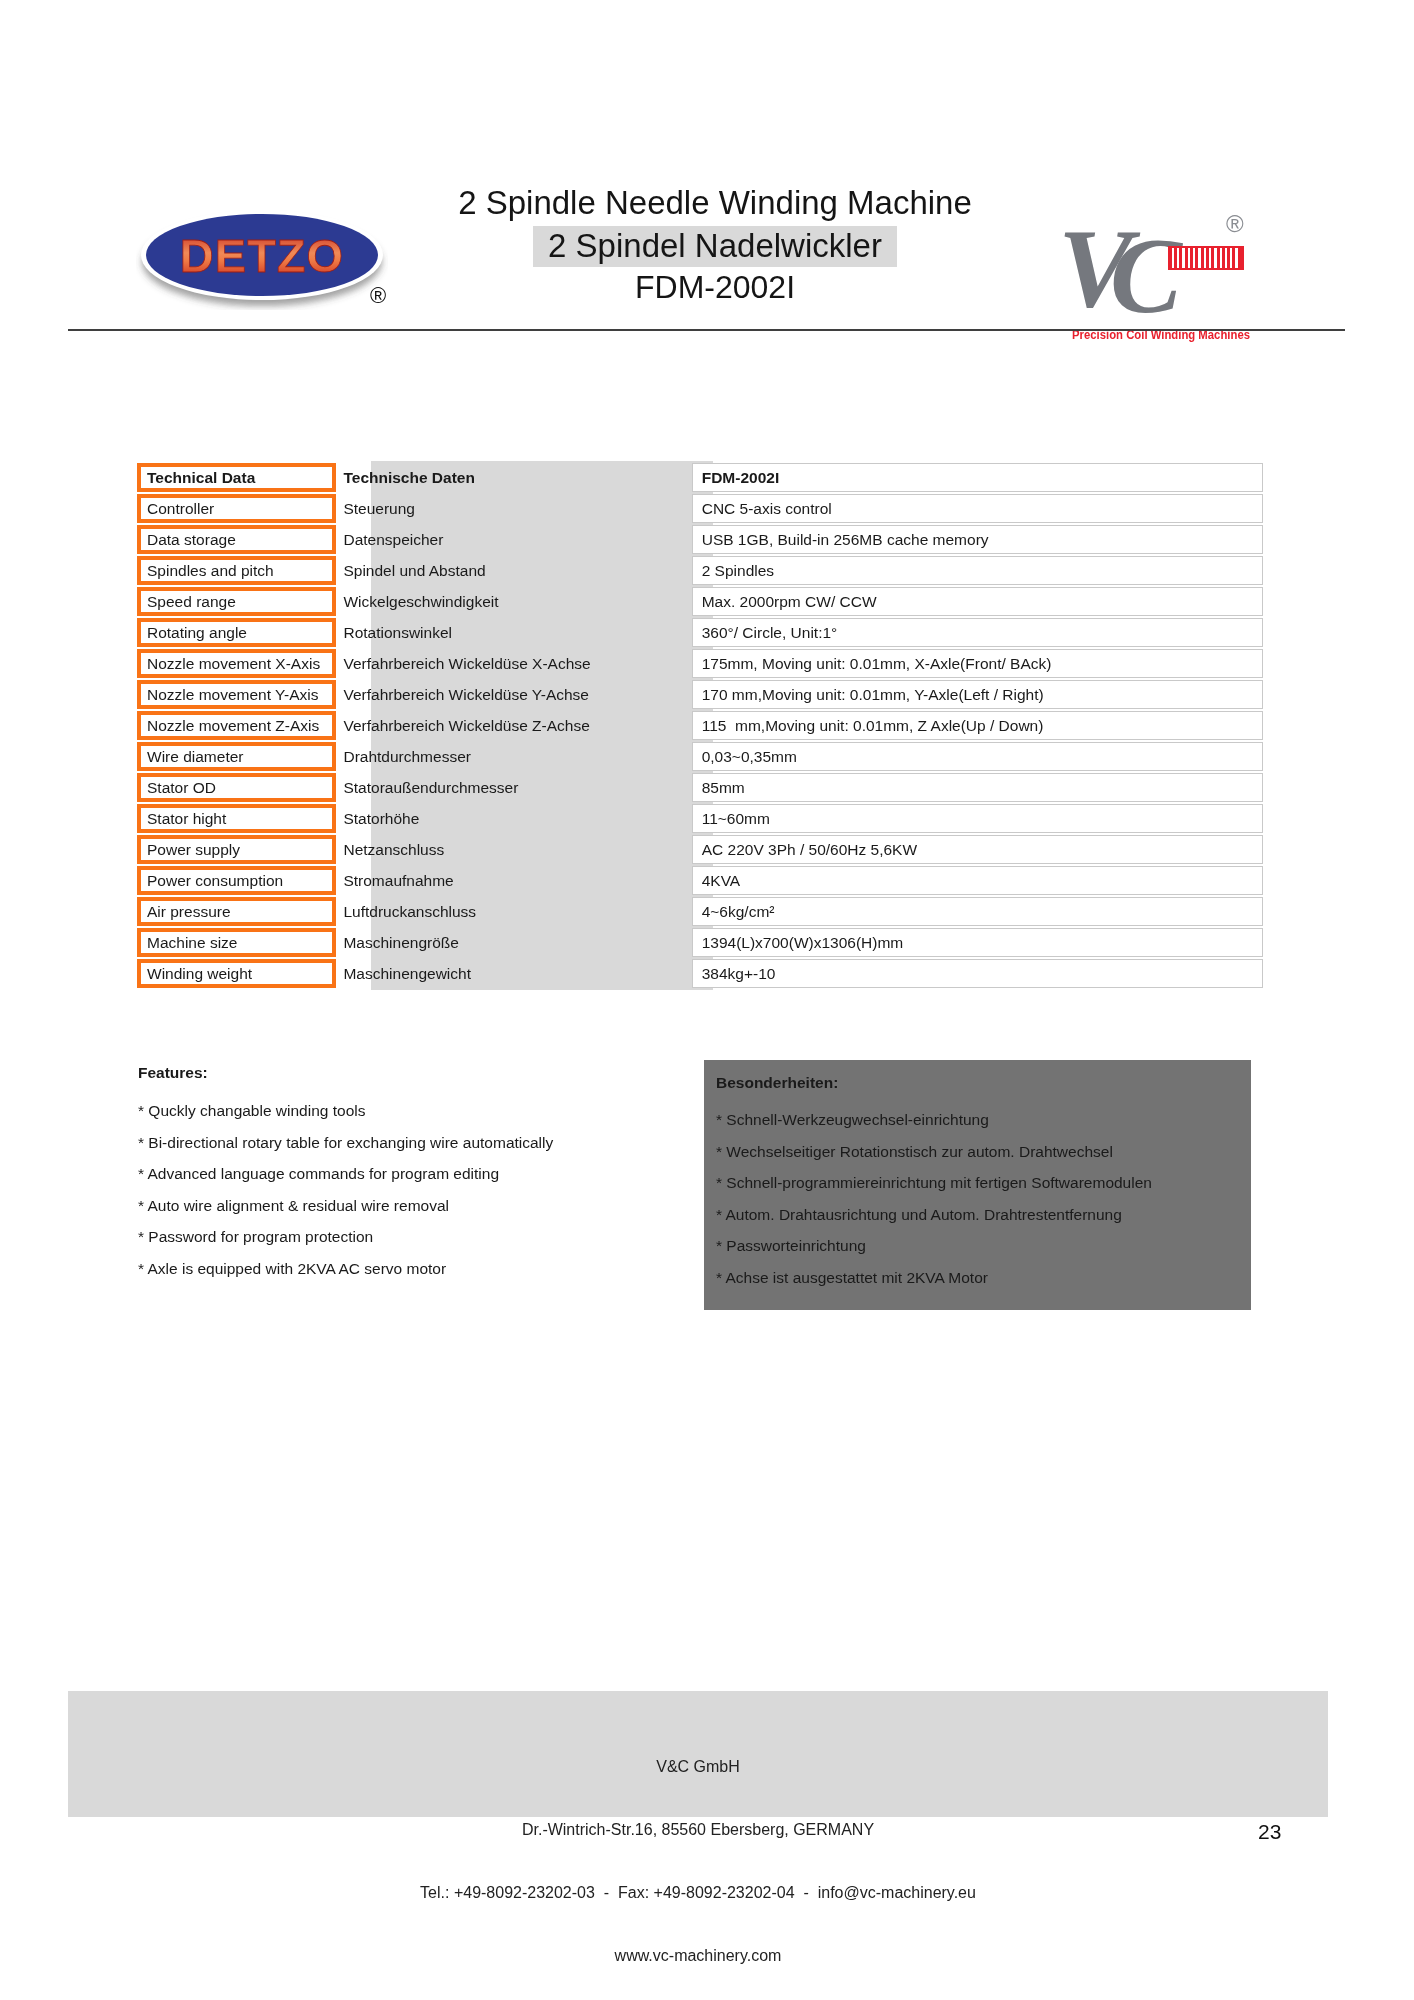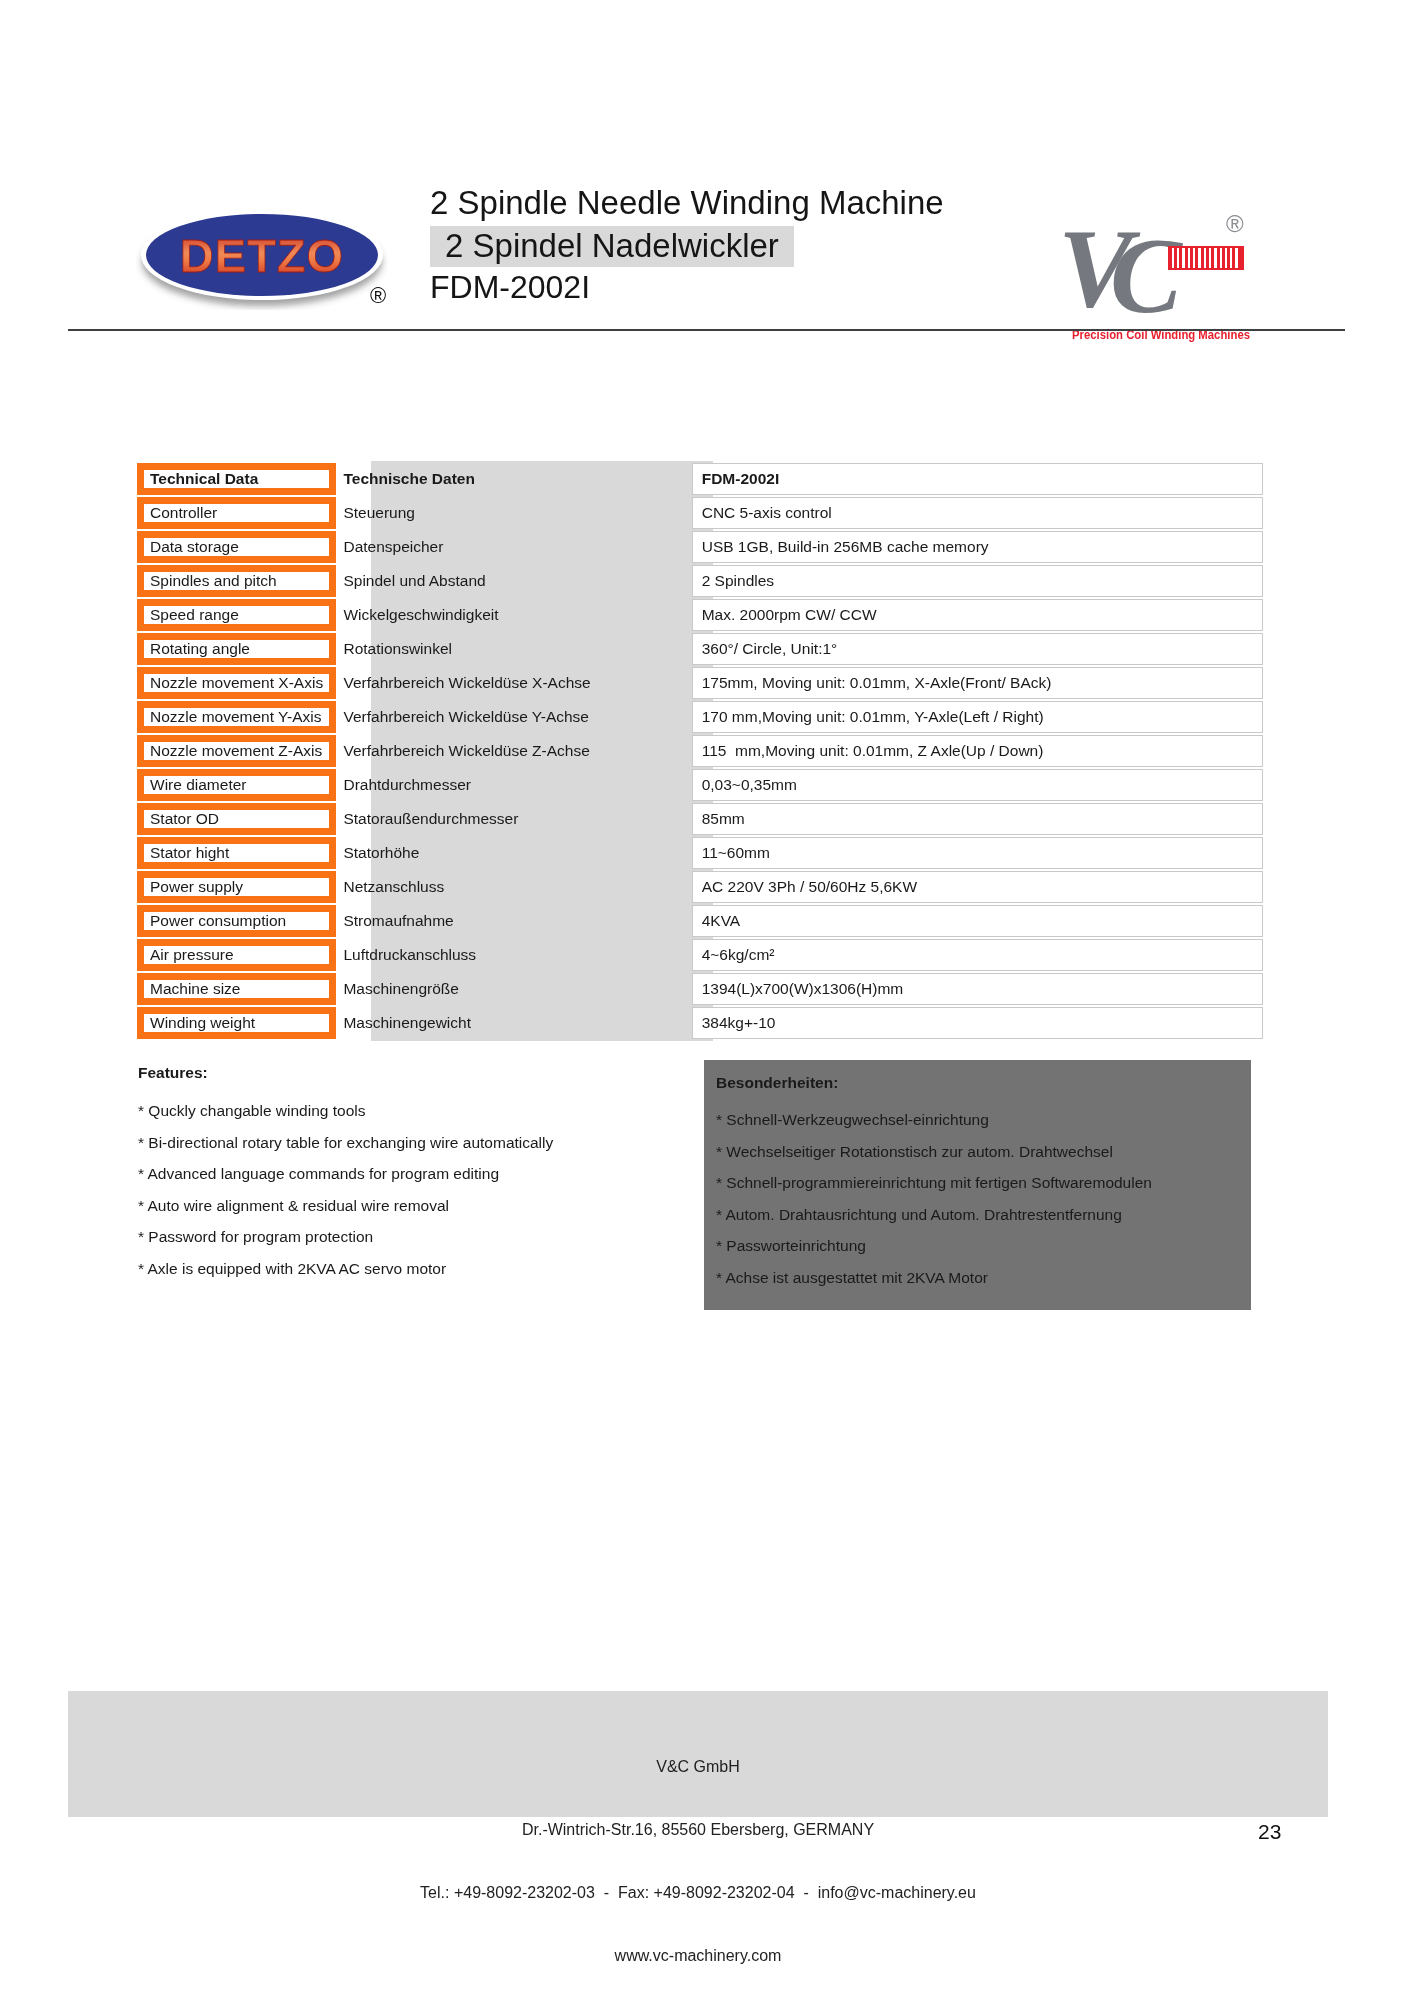--- a/index.html
+++ b/index.html
@@ -13,21 +13,21 @@
     color: #111111;
     overflow: hidden;
   }
 
   
   .detzo-logo { position: absolute; left: 136px; top: 206px; }
   .detzo-reg  { position: absolute; left: 370px; top: 283px; font-size: 22px; color: #111; }
 
   .title-block {
     position: absolute; left: 430px; top: 184px; width: 570px;
-    text-align: left; line-height: 1.18;
+    text-align: center; line-height: 1.18;
   }
   .title-en { font-size: 33px; color: #151515; white-space: pre-wrap; }
   .title-de-wrap { margin-top: 3px; }
   .title-de {
     display: inline-block; background: #d9d9d9;
     font-size: 33px; padding: 1px 15px; color: #151515; white-space: pre-wrap;
   }
   .title-model { margin-top: 2px; font-size: 32px; color: #151515; }
 
   .vc-logo { position: absolute; left: 1058px; top: 206px; }
@@ -43,21 +43,21 @@
     position: absolute; left: 234px; top: 0; width: 342px; height: 100%;
     background: #d9d9d9;
   }
   table.spec {
     position: relative;
     border-collapse: separate; border-spacing: 0 2px;
     table-layout: fixed; width: 1126px;
     font-size: 15.5px; color: #1a1a1a;
   }
   table.spec td { height: 29px; vertical-align: middle; white-space: pre-wrap; overflow: hidden; }
-  td.c1 { width: 192px; background: #ffffff; border: 7px solid #f97316; padding: 0 6px; }
+  td.c1 { width: 192px; background: #ffffff; border: 4px solid #f97316; padding: 0 6px; }
   td.c2 { width: 342px; background: transparent; padding: 0 7px; }
   td.c3 { width: 550px; background: #ffffff; border: 1px solid #c9c9c9; padding: 0 9px; }
   tr.head td { font-weight: bold; }
 
   
   .features {
     position: absolute; left: 138px; top: 1064px; width: 545px;
     font-size: 15.5px; color: #1a1a1a;
   }
   .features .sec-heading { font-weight: bold; margin-bottom: 20px; }

